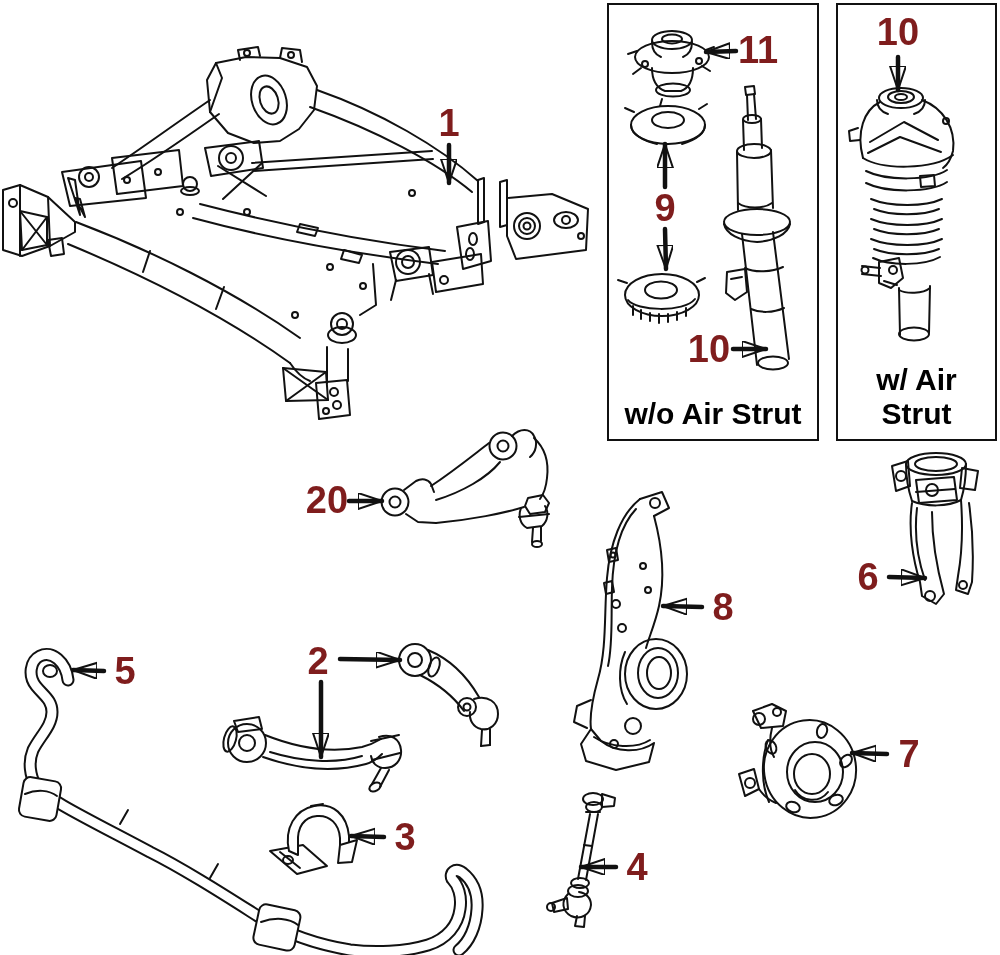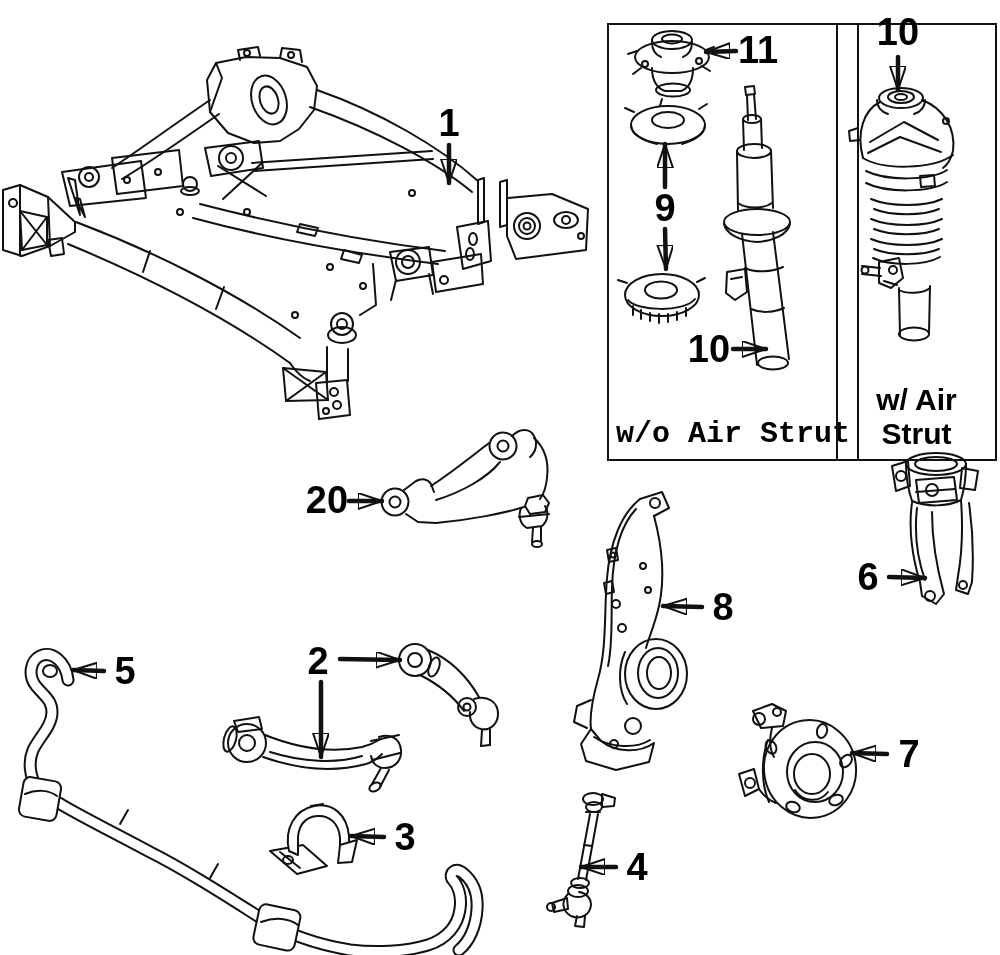--- a/index.html
+++ b/index.html
@@ -5,25 +5,25 @@
   html,body{margin:0;padding:0;background:#fff;}
   .canvas{position:relative;width:1000px;height:955px;background:#ffffff;overflow:hidden;
           font-family:"Liberation Sans",sans-serif;}
   #diagram{position:absolute;left:0;top:0;}
   #diagram path,#diagram ellipse,#diagram circle,#diagram rect,#diagram line{
       stroke:#111111;stroke-width:2;fill:none;stroke-linecap:round;stroke-linejoin:round;}
   #diagram .fw{fill:#ffffff;}
   #diagram .bar-k{stroke:#111111;stroke-width:13;fill:none;}
   #diagram .bar-w{stroke:#ffffff;stroke-width:9;fill:none;}
   #diagram .arrow{stroke:#111111;stroke-width:4.5;fill:none;}
-  .panel{position:absolute;border:2.5px solid #111;background:transparent;box-sizing:border-box;margin-top:20px;}
+  .panel{position:absolute;border:2.5px solid #111;background:transparent;box-sizing:border-box;}
   .panel-caption{position:absolute;left:0;right:0;bottom:8px;text-align:center;
       font-weight:bold;font-size:30px;color:#000;letter-spacing:0px;}
   .callout{position:absolute;transform:translate(-50%,-50%);font-weight:bold;font-size:38px;
-      color:#000000;line-height:1;white-space:nowrap;}
+      color:#7f1d1d;line-height:1;white-space:nowrap;}
 </style>
 </head>
 <body>
 
 <div class="canvas">
 
   <svg id="diagram" width="1000" height="955" viewBox="0 0 1000 955">
     <defs>
       <marker id="ah" markerUnits="userSpaceOnUse" markerWidth="26" markerHeight="18" refX="24" refY="8" orient="auto">
         <path d="M0,0 L24,8 L0,16 Z" fill="#111" stroke="none"></path>
@@ -347,21 +347,21 @@
       <path class="arrow" marker-end="url(#ah)" d="M702,607 L663,606"></path>
       <path class="arrow" marker-end="url(#ah)" d="M665,187 L665,144"></path>
       <path class="arrow" marker-end="url(#ah)" d="M665,229 L666,269"></path>
       <path class="arrow" marker-end="url(#ah)" d="M733,349 L766,349"></path>
       <path class="arrow" marker-end="url(#ah)" d="M736,51 L706,52"></path>
       <path class="arrow" marker-end="url(#ah)" d="M898,57 L898,90"></path>
       <path class="arrow" marker-end="url(#ah)" d="M349,501 L382,501"></path>
     </g>
   </svg>
 
-  <div class="panel" style="left:607px;top:3px;width:252px;height:438px;font-family:Liberation Mono, monospace;">
+  <div class="panel" style="left:607px;top:3px;width:212px;height:438px;">
     <div class="panel-caption">w/o Air Strut</div>
   </div>
   <div class="panel" style="left:836px;top:3px;width:161px;height:438px;">
     <div class="panel-caption">w/ Air Strut</div>
   </div>
 
   <div class="callout" style="left:449px;top:123px;">1</div>
   <div class="callout" style="left:318px;top:661px;">2</div>
   <div class="callout" style="left:405px;top:837px;">3</div>
   <div class="callout" style="left:637px;top:867px;">4</div>

